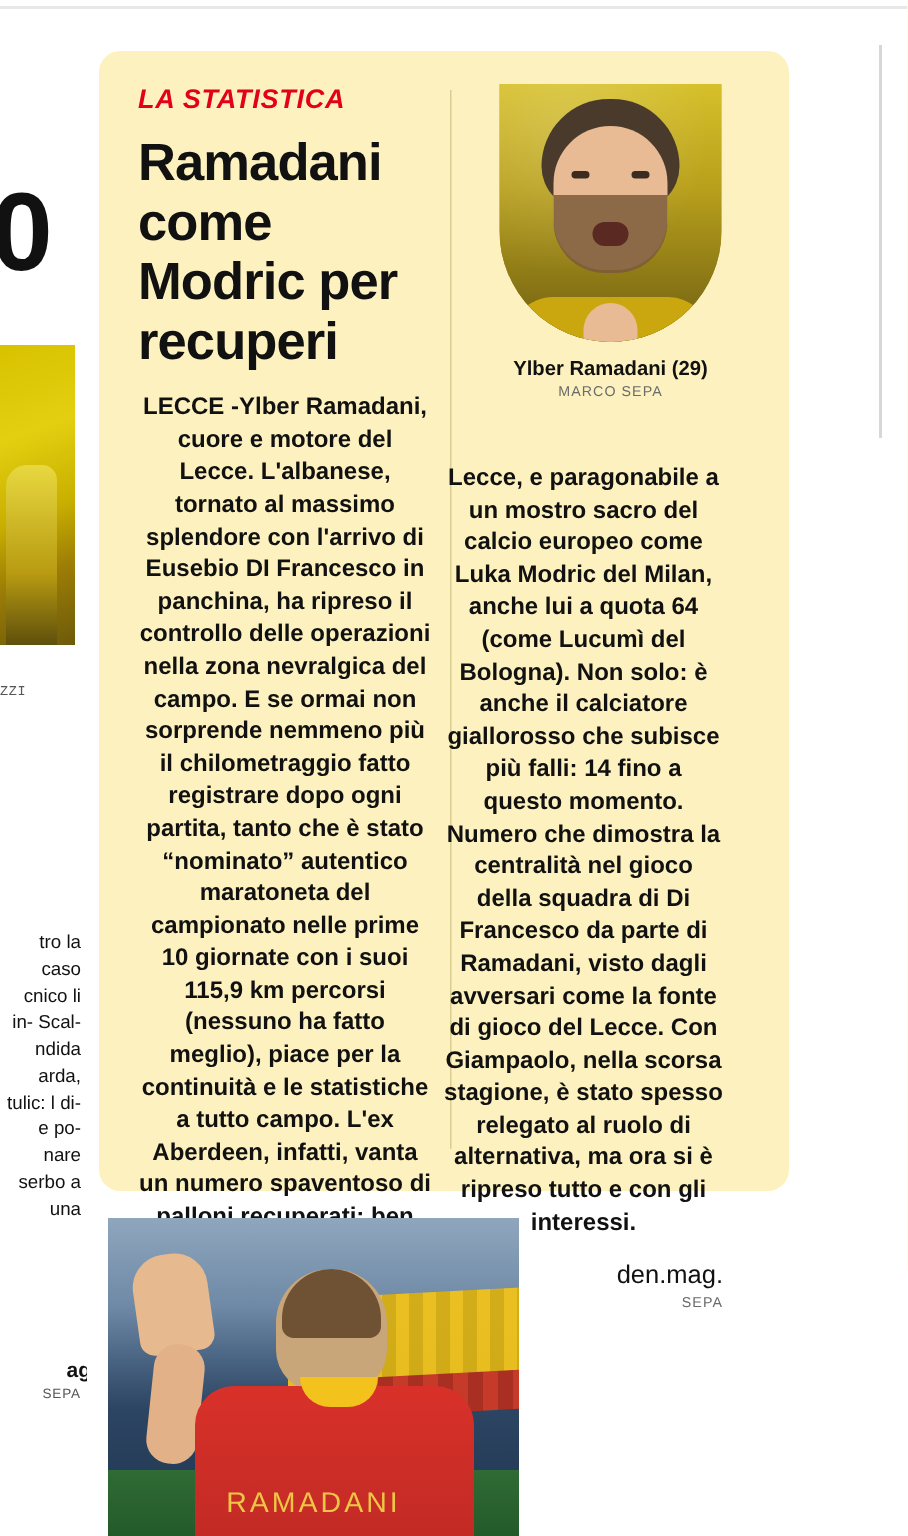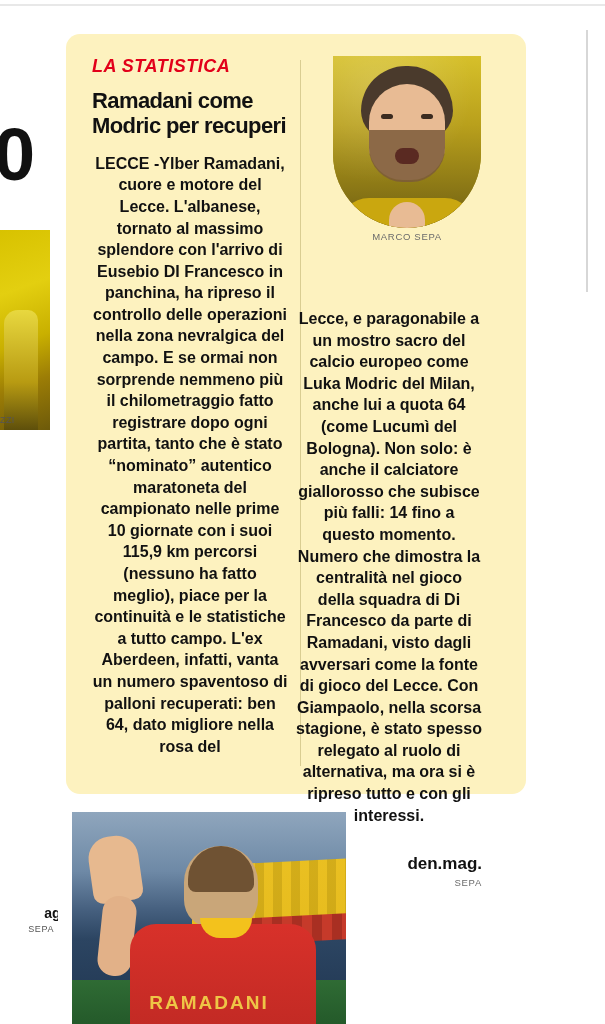--- a/index.html
+++ b/index.html
@@ -51,24 +51,25 @@
     left: 4px;
     bottom: 0;
     width: 34px;
     height: 120px;
     background: linear-gradient(180deg, #e8d83f 0%, #b89b12 60%, #5e4f0b 100%);
     border-radius: 14px 10px 0 0;
   }
   .left-caption {
     position: absolute;
     left: 0;
-    top: 415px;
+    top: 456px;
     font-size: 9px;
     color: #555;
     letter-spacing: .4px;
+    font-family: Liberation Mono, monospace;
   }
   .left-text {
     position: absolute;
     left: 0;
     top: 620px;
     width: 54px;
     font-size: 12.5px;
     line-height: 1.42;
     text-align: right;
     color: #111;
@@ -108,21 +109,21 @@
   }
   .kicker {
     font-size: 18px;
     font-weight: bold;
     font-style: italic;
     color: #e2001a;
     letter-spacing: .5px;
     margin: 0 0 12px 0;
   }
   .headline {
-    font-size: 22px;
+    font-size: 35px;
     line-height: 1.13;
     font-weight: bold;
     letter-spacing: -0.6px;
     margin: 0 0 14px 0;
     color: #111;
     max-width: 200px;
   }
 
   .cols {
     position: absolute;
@@ -259,24 +260,24 @@
     letter-spacing: .7px;
     color: #6b6b6b;
   }
   .col-right-text {
     position: absolute;
     left: 204px;
     top: 252px;
     width: 186px;
   }
   .signoff {
-    margin-top: 28px;
+    margin-top: 14px;
     text-align: right;
     font-size: 17px;
-    font-weight: bold;
+    font-weight: normal;
     color: #111;
   }
   .signoff-sub {
     margin-top: 3px;
     text-align: right;
     font-size: 9.5px;
     letter-spacing: .7px;
     color: #6b6b6b;
   }
 
@@ -382,21 +383,21 @@
     background: #f3c21c;
     border-radius: 0 0 26px 26px;
   }
   .bp-name {
     position: absolute;
     left: 0;
     right: 0;
     bottom: 10px;
     text-align: center;
     font-size: 19px;
-    font-weight: bold;
+    font-weight: normal;
     letter-spacing: 2px;
     color: #f3d64a;
     opacity: .9;
   }
 
   
   .right-rule {
     position: absolute;
     left: 586px;
     top: 30px;
@@ -415,20 +416,21 @@
 </style>
 </head>
 <body>
 
 <div class="top-rule"></div>
 
 <div class="left-col">
   <div class="left-bignum">0</div>
   <div class="left-photo"></div>
   <div class="left-caption">ZZI</div>
+  <div class="left-text">tro la caso cnico li in- Scal- ndida arda, tulic: l di- e po- nare serbo a una</div>
   <div class="left-sign">agrì</div>
   <div class="left-sign-sub">SEPA</div>
 </div>
 
 <div class="box">
   <div class="cols">
 
     <div class="col-left">
       <p class="kicker">LA STATISTICA</p>
       <h1 class="headline">Ramadani come Modric per recuperi</h1>
@@ -441,20 +443,21 @@
       <div class="portrait">
         <div class="bg"></div>
         <div class="hair"></div>
         <div class="face"></div>
         <div class="beard"></div>
         <div class="eyeL"></div>
         <div class="eyeR"></div>
         <div class="mouth"></div>
         <div class="shoulders"></div>
       </div>
+      <div class="caption-name">Ylber Ramadani (29)</div>
       <div class="caption-credit">MARCO SEPA</div>
     </div>
 
     <div class="col-right-text">
       <p class="body-text">Lecce, e paragonabile a un mostro sacro del calcio europeo come Luka Modric del Milan, anche lui a quota 64 (come Lucumì del Bologna). Non solo: è anche il calciatore giallorosso che subisce più falli: 14 fino a questo momento. Numero che dimostra la centralità nel gioco della squadra di Di Francesco da parte di Ramadani, visto dagli avversari come la fonte di gioco del Lecce. Con Giampaolo, nella scorsa stagione, è stato spesso relegato al ruolo di alternativa, ma ora si è ripreso tutto e con gli interessi.</p>
       <div class="signoff">den.mag.</div>
       <div class="signoff-sub">SEPA</div>
     </div>
 
   </div>

